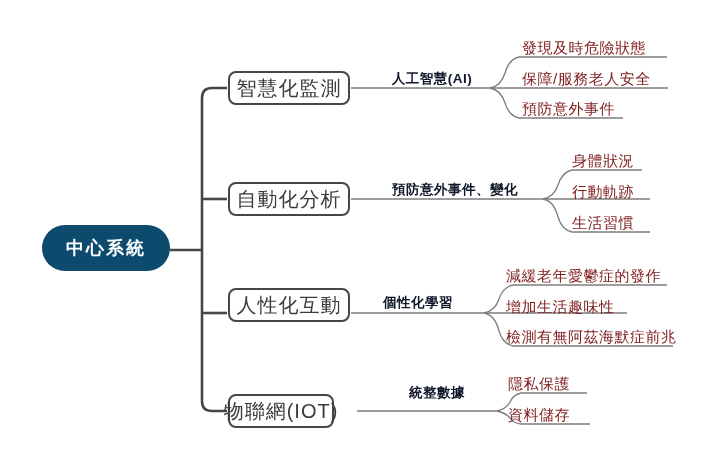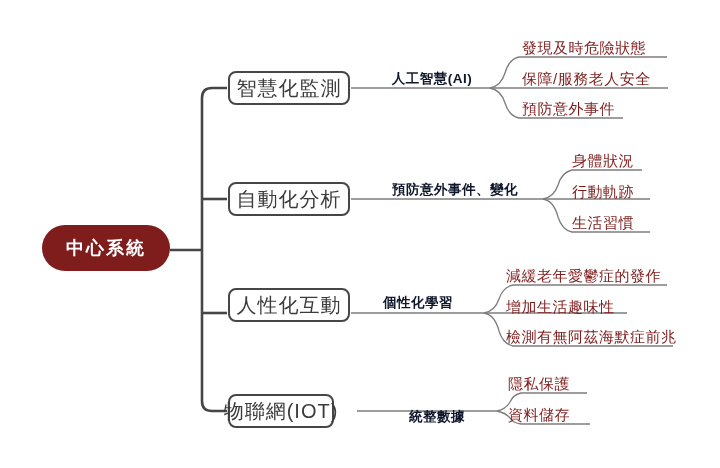--- a/index.html
+++ b/index.html
@@ -3,21 +3,21 @@
 <meta charset="utf-8">
 <style>
   * { margin: 0; padding: 0; box-sizing: border-box; }
   html, body { width: 720px; height: 468px; background: #ffffff; overflow: hidden; }
   body { font-family: "Liberation Sans", "DejaVu Sans", sans-serif; color: #3b3b3b; }
   #canvas { position: relative; width: 720px; height: 468px; background: #ffffff; }
   #wires { position: absolute; left: 0; top: 0; width: 720px; height: 468px; }
 
   .root-node {
     position: absolute; left: 42px; top: 225px; width: 128px; height: 46px;
-    background: #7f1d1d; border-radius: 23px;
+    background: #0c4a6e; border-radius: 23px;
     display: flex; align-items: center; justify-content: center;
     color: #ffffff; font-size: 18px; font-weight: 700; letter-spacing: 2px;
     white-space: nowrap;
   }
 
   .branch-box {
     position: absolute; width: 122px; height: 34px;
     background: #ffffff; border: 2px solid #464646; border-radius: 8px;
     display: flex; align-items: center; justify-content: center;
     font-size: 20px; letter-spacing: 1px; color: #3b3b3b; white-space: nowrap;
@@ -27,21 +27,21 @@
   .box-3 { left: 228px; top: 288px; }
   .box-4 { left: 228px; top: 394px; width: 106px; }
 
   .mid-label {
     position: absolute; text-align: center; font-size: 13.5px; font-weight: 600;
     letter-spacing: 0.5px; color: #0f172a; white-space: nowrap;
   }
   .mid-1 { left: 362px; top: 70px;  width: 140px; }
   .mid-2 { left: 365px; top: 181px; width: 180px; }
   .mid-3 { left: 352px; top: 294px; width: 132px; }
-  .mid-4 { left: 358px; top: 408px; width: 140px; padding-left: 18px; }
+  .mid-4 { left: 358px; top: 384px; width: 140px; padding-left: 18px; }
 
   .leaf-label {
     position: absolute; font-size: 15px; letter-spacing: 0.5px;
     color: #7f1d1d; white-space: nowrap;
   }
   .b1l0 { left: 522px; top: 39px;  }
   .b1l1 { left: 522px; top: 70px;  }
   .b1l2 { left: 522px; top: 100px; }
   .b2l0 { left: 572px; top: 152px; }
   .b2l1 { left: 572px; top: 183px; }

